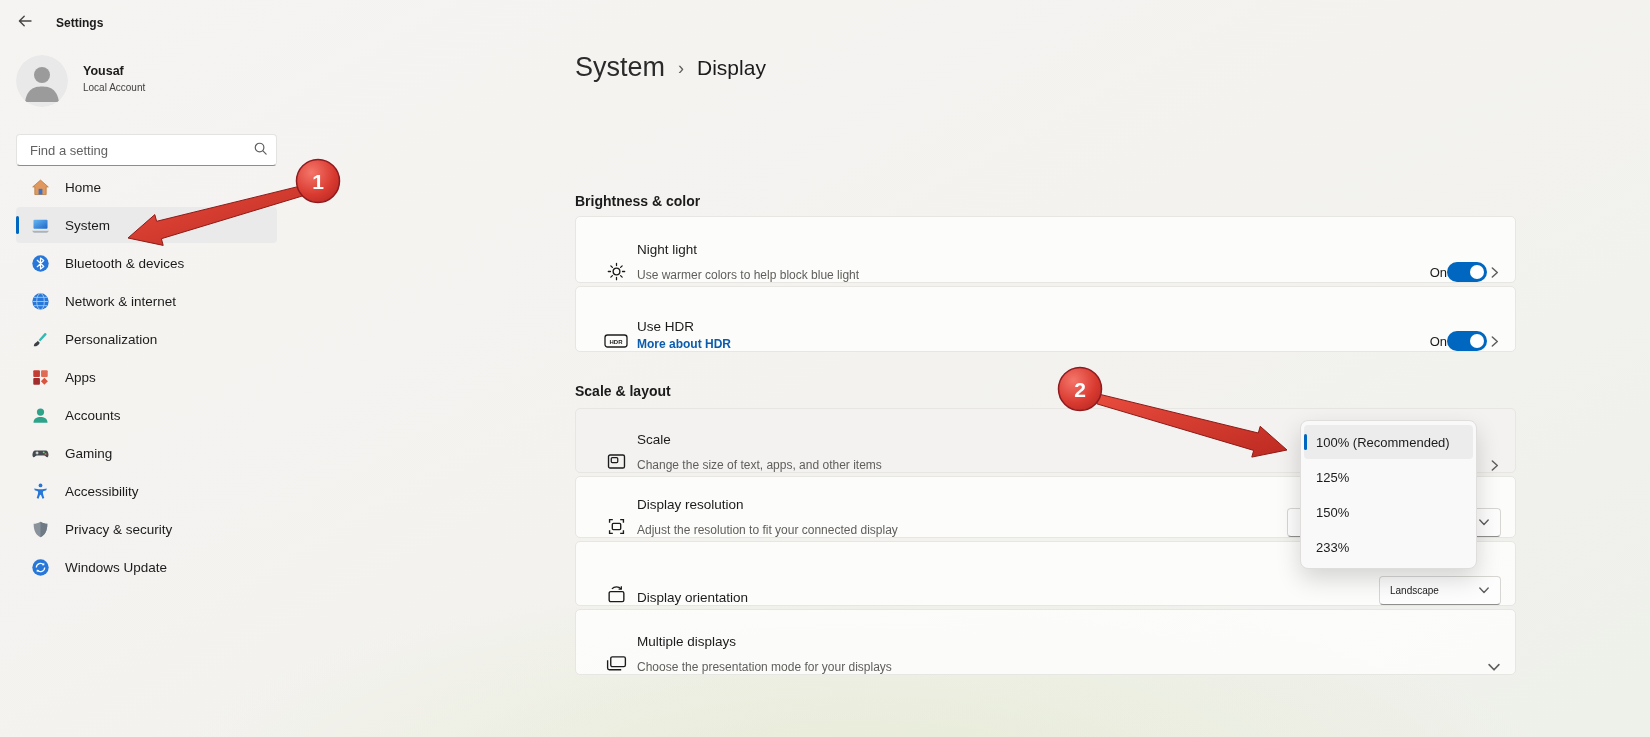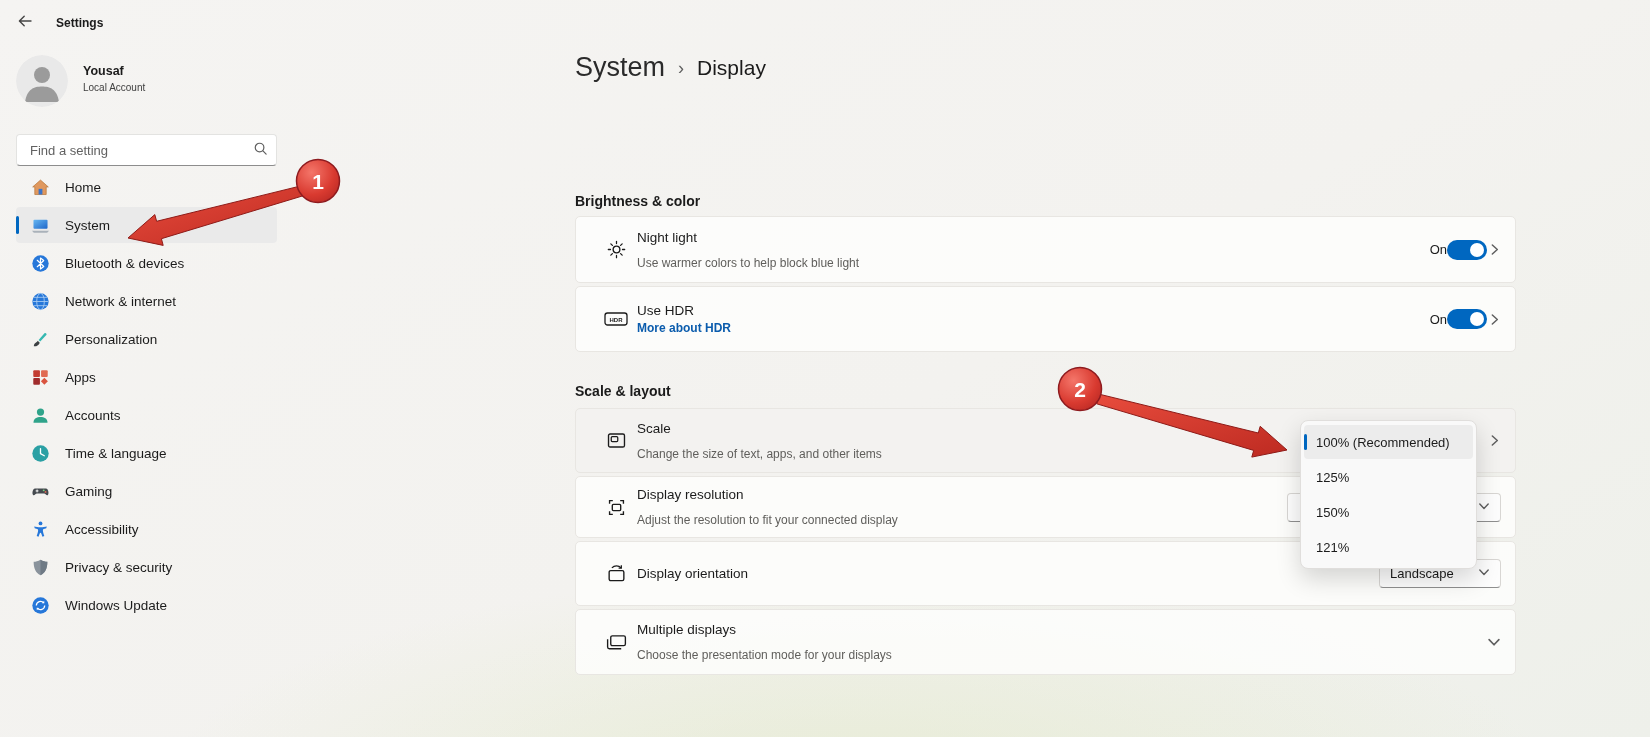--- a/index.html
+++ b/index.html
@@ -42,38 +42,38 @@
   .breadcrumb { position: absolute; left: 575px; top: 52px; display: flex; align-items: center; }
   .bc-parent { font-size: 27px; font-weight: 400; color: #2b2b2b; cursor: pointer; }
   .bc-sep { font-size: 18px; color: #5f5f5f; margin: 2px 13px 0 13px; }
   .bc-current { font-size: 21px; font-weight: 400; }
 
   .section-header { position: absolute; left: 575px; font-size: 14px; font-weight: 700; }
 
   .row {
     position: absolute; left: 575px; width: 941px;
     background: rgba(253,253,252,0.88); border: 1px solid #e8e6e2; border-radius: 5px;
-    display: flex; align-items: center; padding: 0 14px 0 28px;
+    display: flex; align-items: flex-end; padding: 0 14px 0 28px;
   }
   .row.pressed { background: #f3f2f0; }
   .row-ic { width: 24px; display: flex; justify-content: center; flex-shrink: 0; }
   .row-text { flex: 1; margin-left: 9px; }
   .row-title { font-size: 13.5px; color: #1b1b1b; }
   .row-sub { font-size: 12px; color: #5f5e5b; margin-top: 11px; }
   .row-link { font-size: 12px; font-weight: 700; color: #0b5cad; margin-top: 3px; cursor: pointer; }
   .row-right { display: flex; align-items: center; gap: 0; }
   .toggle-label { font-size: 13px; }
   .toggle { position: relative; width: 40px; height: 20px; border-radius: 10px; background: #0067c0; cursor: pointer; }
   .toggle .knob { position: absolute; right: 3px; top: 3px; width: 14px; height: 14px; border-radius: 50%; background: #ffffff; }
   .chev { display: flex; align-items: center; justify-content: center; width: 14px; cursor: pointer; }
 
   .combo {
     height: 29px; background: #fdfdfd; border: 1px solid #d8d6d3; border-bottom-color: #8f8f8f;
     border-radius: 4px; display: flex; align-items: center; justify-content: space-between;
-    padding: 0 10px; font-size: 13px; cursor: pointer;
+    padding: 0 10px; font-size: 10px; cursor: pointer;
   }
 
   
   .menu {
     position: absolute; left: 1300px; top: 420px; width: 177px; z-index: 10;
     background: #f9f9f9; border: 1px solid #e0dedc; border-radius: 8px; padding: 3px;
     box-shadow: 0 10px 24px rgba(0,0,0,0.16);
   }
   .menu-item {
     position: relative; height: 34px; display: flex; align-items: center;
@@ -196,29 +196,20 @@
     <div class="nav-item">
       <span class="nav-ic">
         <svg width="19" height="19" viewBox="0 0 20 20">
             <circle cx="10" cy="6.4" r="3.8" fill="#2fa38a"></circle>
             <path d="M2.6 17.6 C2.6 13 6.2 11.5 10 11.5 C13.8 11.5 17.4 13 17.4 17.6 Z" fill="#2fa38a"></path>
           </svg>
       </span>
       <span class="nav-label">Accounts</span>
     </div>
 
-    <div class="nav-item">
-      <span class="nav-ic">
-        <svg width="19" height="19" viewBox="0 0 20 20">
-            <circle cx="10" cy="10" r="8.6" fill="#2ba0a4"></circle>
-            <path d="M10 4.8 v5.4 l4 2.2" stroke="#ffffff" stroke-width="1.4" fill="none" stroke-linecap="round" stroke-linejoin="round"></path>
-          </svg>
-      </span>
-      <span class="nav-label">Time &amp; language</span>
-    </div>
 
     <div class="nav-item">
       <span class="nav-ic">
         <svg width="19" height="19" viewBox="0 0 20 20">
             <path d="M4.2 6.8 h11.6 c2.4 0 3.4 5.4 2 6.9 c-1.2 1.2 -2.9 -1.5 -3.9 -1.5 h-7.8 c-1 0 -2.7 2.7 -3.9 1.5 c-1.4 -1.5 -0.4 -6.9 2 -6.9 Z" fill="#454a4f"></path>
             <circle cx="13.4" cy="8.8" r="1" fill="#7ed07e"></circle>
             <circle cx="15.3" cy="10.4" r="1" fill="#e06a52"></circle>
             <path d="M6.4 7.9 v3 M4.9 9.4 h3" stroke="#ffffff" stroke-width="1"></path>
           </svg>
       </span>
@@ -410,21 +401,21 @@
       <span class="menu-accent"></span>
       <span>100% (Recommended)</span>
     </div>
     <div class="menu-item">
       <span>125%</span>
     </div>
     <div class="menu-item">
       <span>150%</span>
     </div>
     <div class="menu-item">
-      <span>121%</span>
+      <span>233%</span>
     </div>
   </div>
 
   <svg class="annot" width="1650" height="737" viewBox="0 0 1650 737">
     <defs>
       <radialGradient id="circg" cx="0.35" cy="0.3" r="0.95">
         <stop offset="0" stop-color="#f4766a"></stop>
         <stop offset="0.55" stop-color="#d93a30"></stop>
         <stop offset="1" stop-color="#ab221f"></stop>
       </radialGradient>

